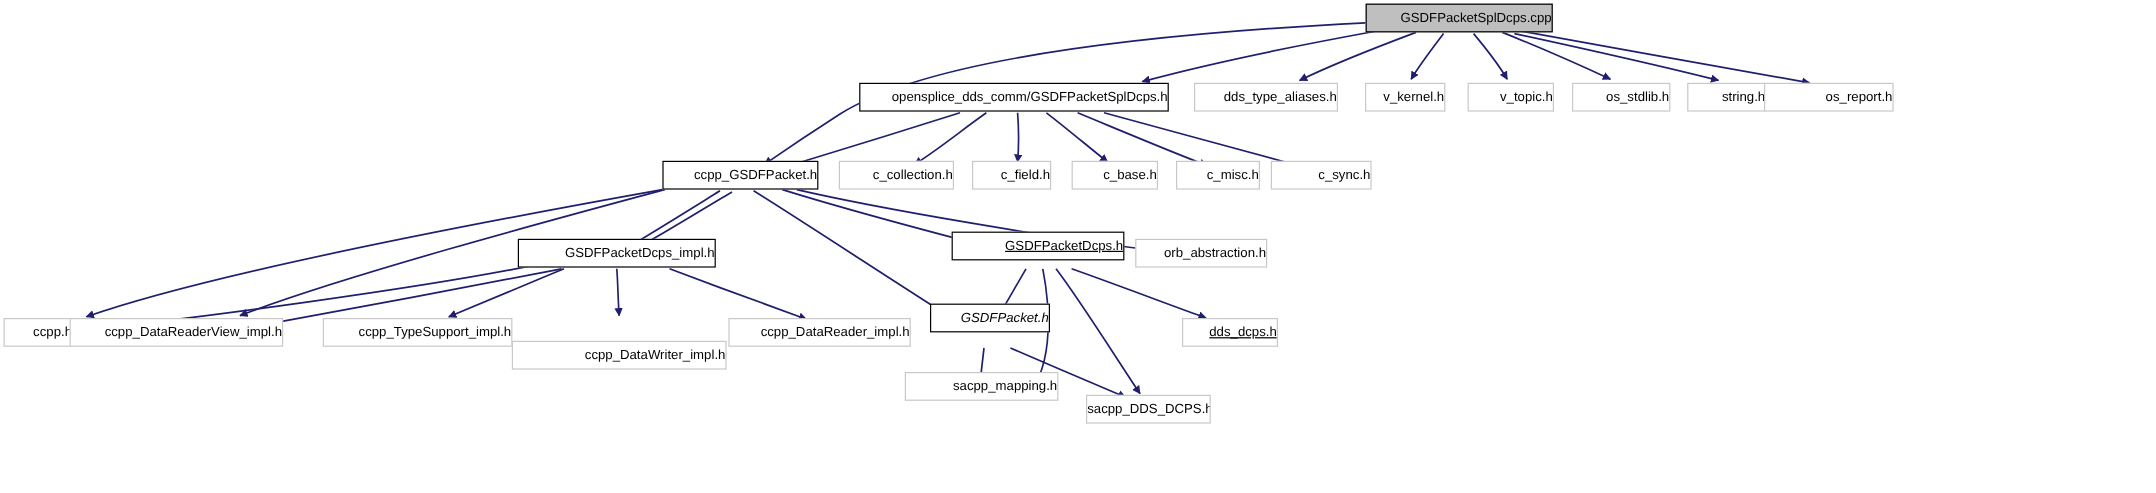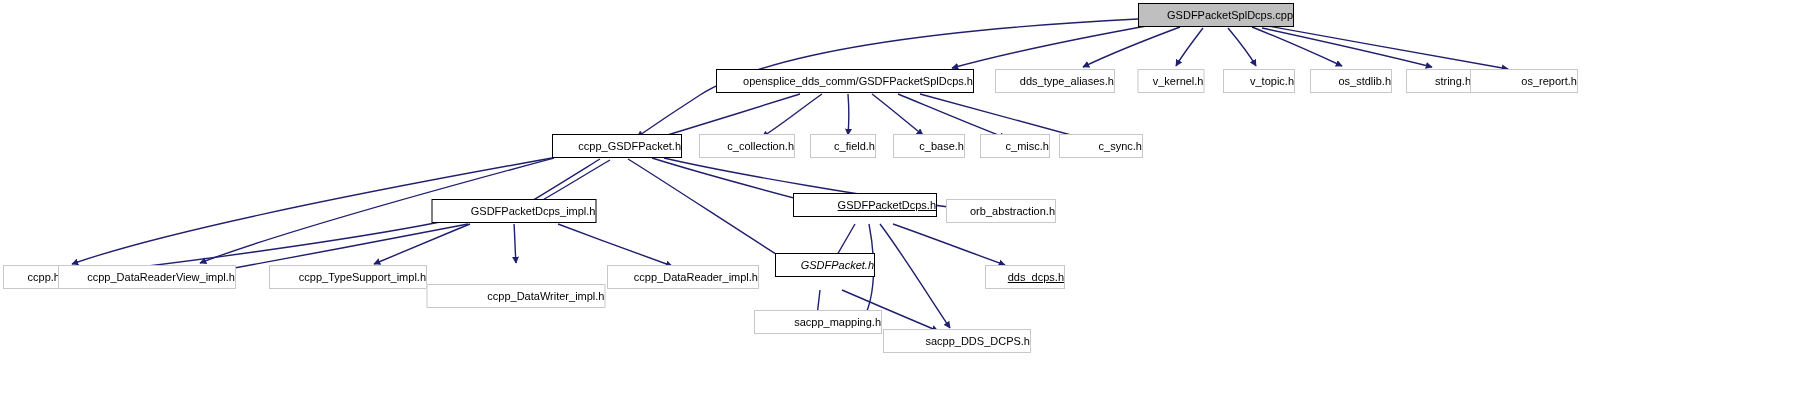--- a/index.html
+++ b/index.html
@@ -110,15 +110,15 @@
       <div class="node strong" style="left: 865px; top: 193px; width: 144px; text-decoration: underline;">GSDFPacketDcps.h</div>
       <div class="node" style="left: 1001px; top: 199px; width: 110px;">orb_abstraction.h</div>
       <div class="node" style="left: 32px; top: 265px; width: 58px;">ccpp.h</div>
       <div class="node" style="left: 147px; top: 265px; width: 178px;">ccpp_DataReaderView_impl.h</div>
       <div class="node" style="left: 348px; top: 265px; width: 158px;">ccpp_TypeSupport_impl.h</div>
       <div class="node" style="left: 516px; top: 265px; width: 179px; margin-top: 19px;">ccpp_DataWriter_impl.h</div>
       <div class="node" style="left: 683px; top: 265px; width: 152px;">ccpp_DataReader_impl.h</div>
       <div class="node strong" style="left: 825px; top: 253px; width: 100px; font-style: italic;">GSDFPacket.h</div>
       <div class="node" style="left: 1025px; top: 265px; width: 80px; text-decoration: underline;">dds_dcps.h</div>
       <div class="node" style="left: 818px; top: 310px; width: 128px;">sacpp_mapping.h</div>
-      <div class="node" style="left: 957px; top: 329px; width: 148px;">sacpp_DDS_DCPS.h</div>
+      <div class="node" style="left: 957px; top: 329px; width: 104px;">sacpp_DDS_DCPS.h</div>
     </div>
 </div>
 
 </body></html>

